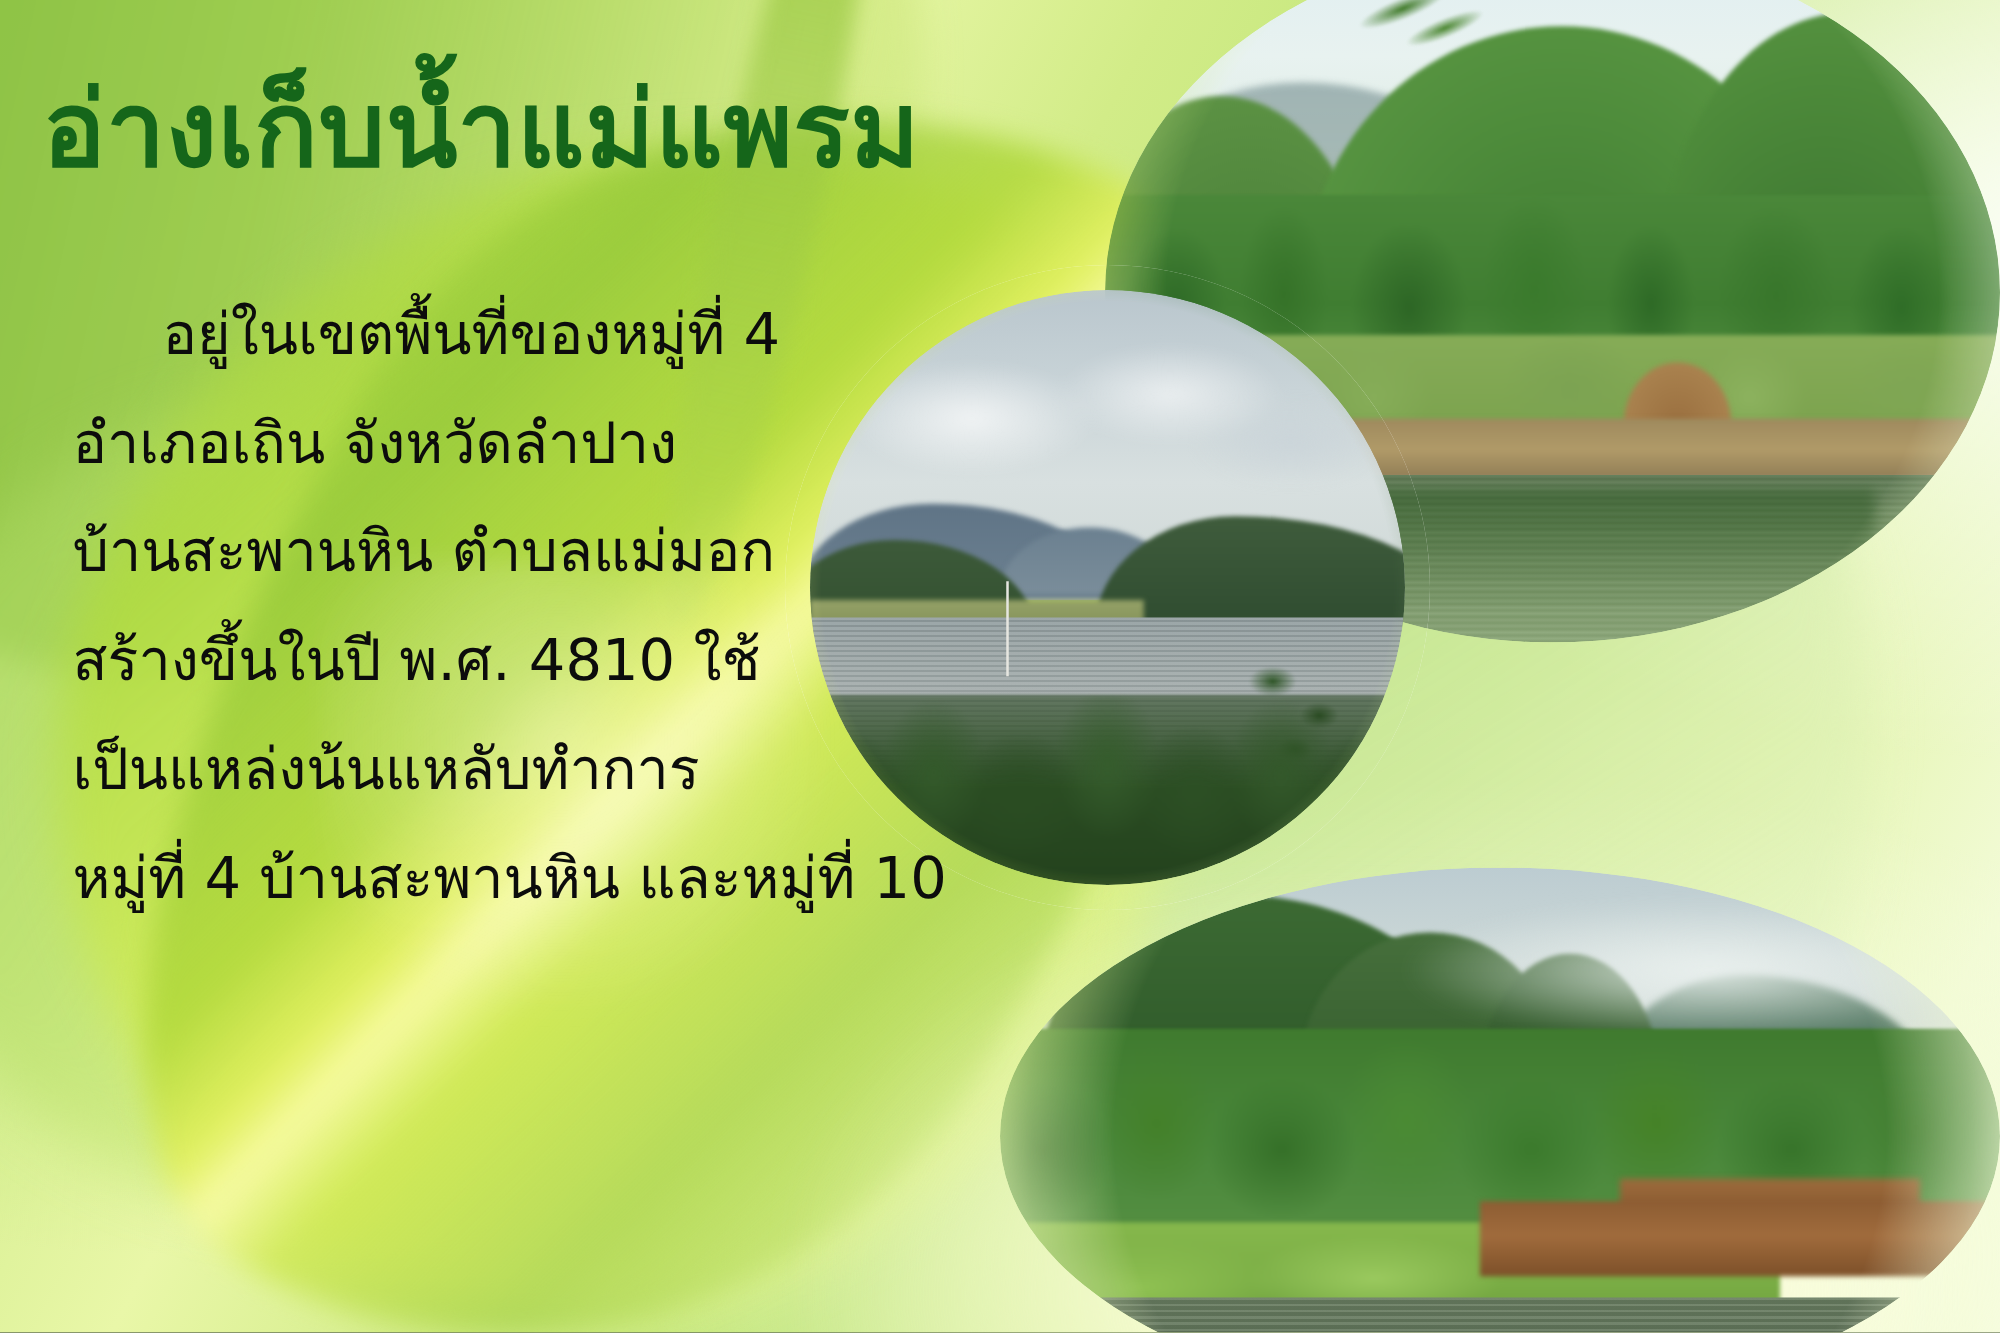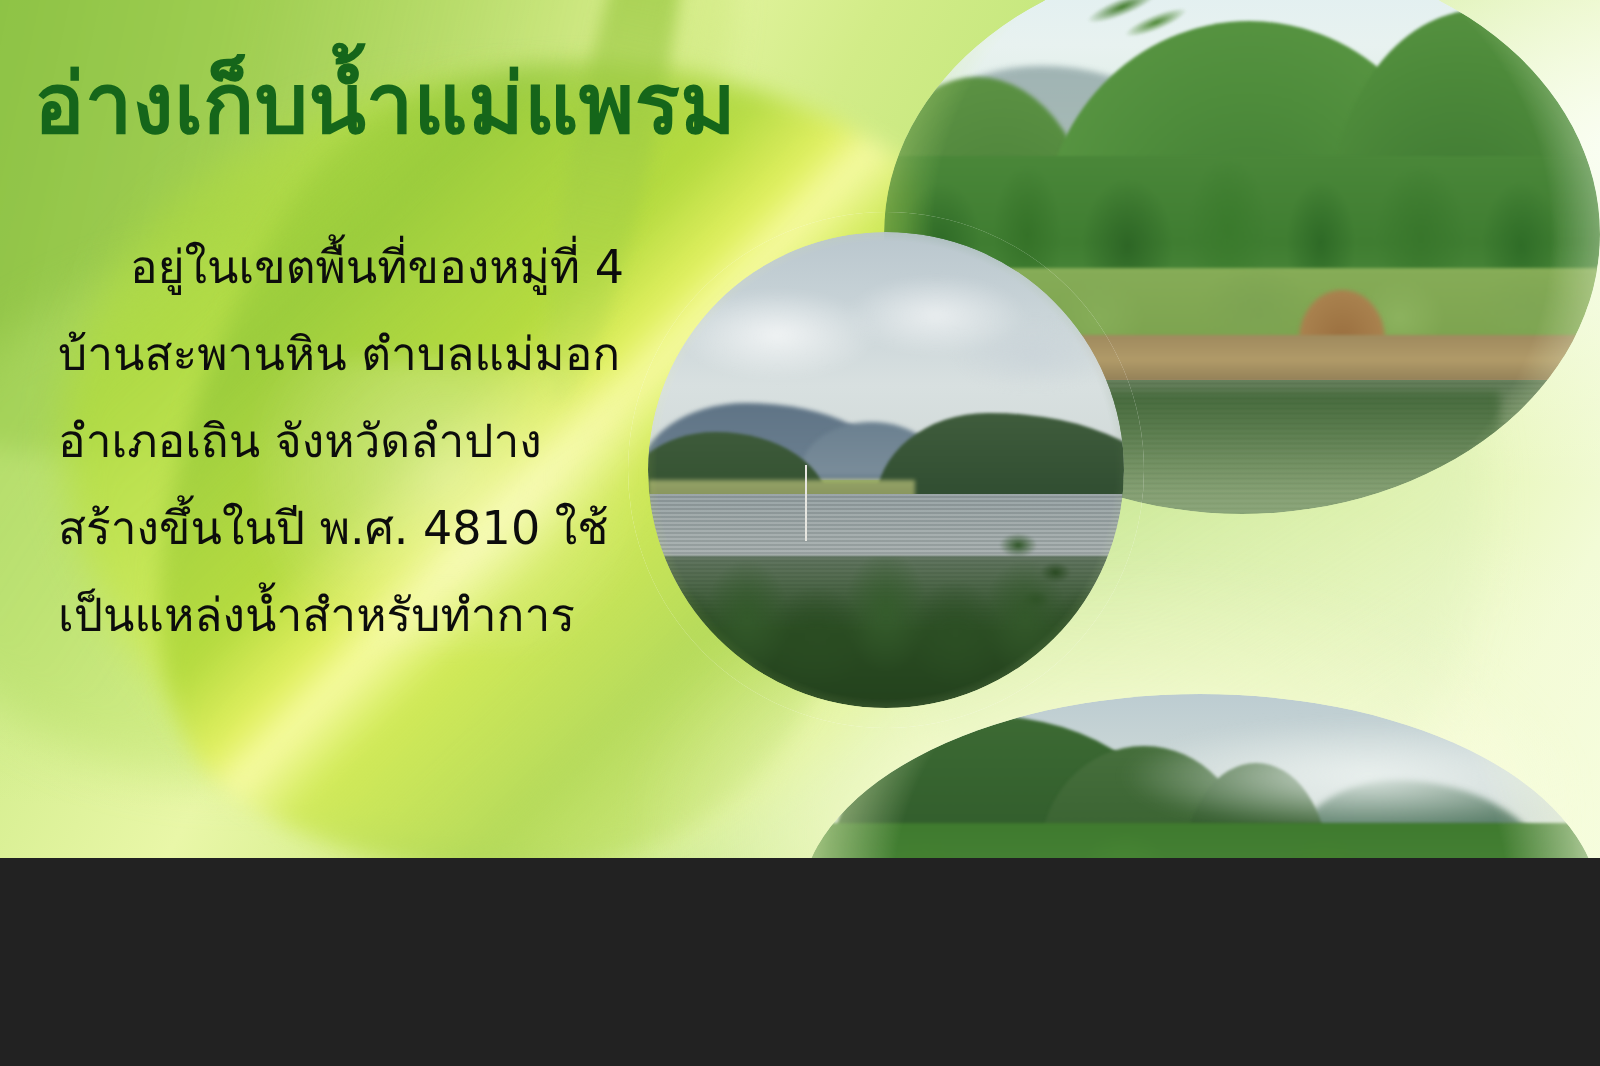--- a/index.html
+++ b/index.html
@@ -2,21 +2,21 @@
 <html lang="th"><head>
 <meta charset="utf-8">
 <title>อ่างเก็บน้ำแม่แพรม</title>
 <style>
   * { margin:0; padding:0; box-sizing:border-box; }
   html,body { background:#222; }
 
   .slide{
     position:relative;
     width:1600px;
-    height:858px;
+    height:1066px;
     overflow:hidden;
     font-family:"DejaVu Sans","Liberation Sans",sans-serif;
     background:#c7e89a;
   }
 
   
   .bg{ position:absolute; inset:0; overflow:hidden; }
 
   .bg-base{
     position:absolute; inset:-8%;
@@ -431,19 +431,20 @@
       <div class="bush-sprig"></div>
       <div class="bushes"></div>
     </div>
   </div>
   <div class="halo" id="halo-mid"></div>
 
   <div class="title">อ่างเก็บน้ำแม่แพรม</div>
 
   <div class="body-text">
     <span class="ln indent">อยู่ในเขตพื้นที่ของหมู่ที่ 4</span>
+    <span class="ln">อำเภอเถิน จังหวัดลำปาง</span>
     <span class="ln">บ้านสะพานหิน ตำบลแม่มอก</span>
-    <span class="ln">อำเภอเถิน จังหวัดลำปาง</span>
     <span class="ln">สร้างขึ้นในปี พ.ศ. 4810 ใช้</span>
-    <span class="ln">เป็นแหล่งน้ำสำหรับทำการ</span>
+    <span class="ln">เป็นแหล่งน้นแหลับทำการ</span>
+    <span class="ln">หมู่ที่ 4 บ้านสะพานหิน และหมู่ที่ 10</span>
   </div>
 
 </div>
 
 </body></html>

